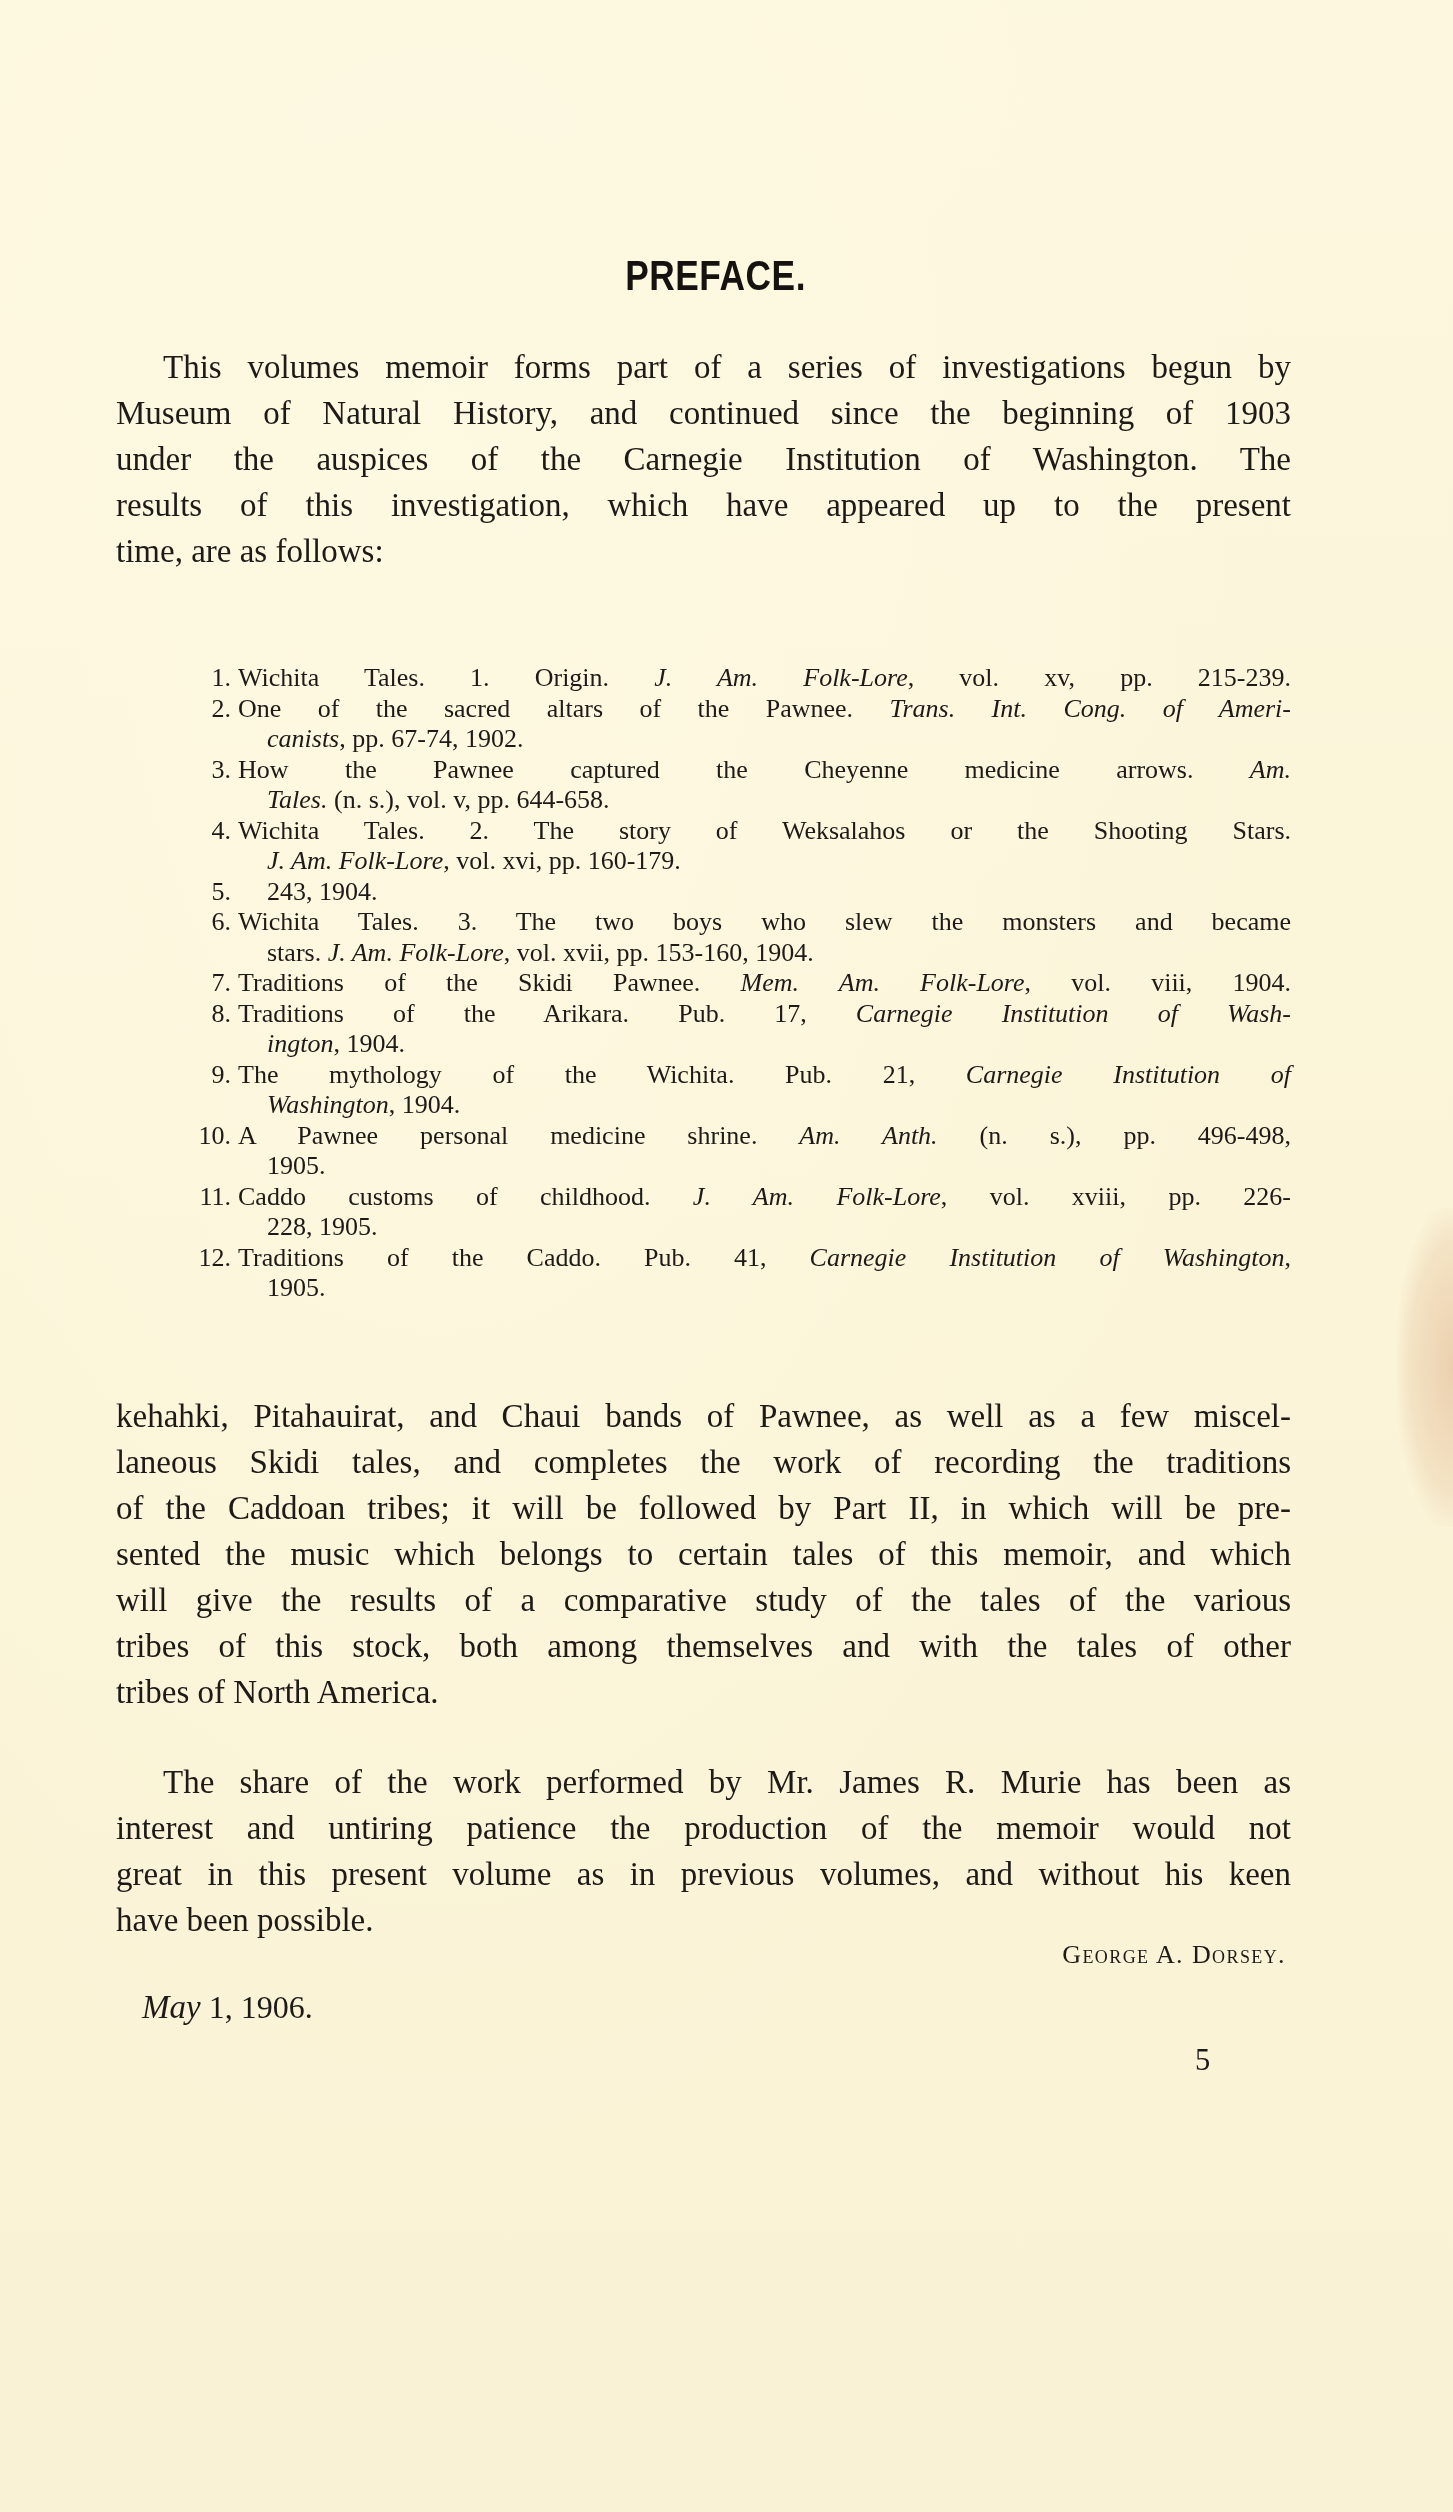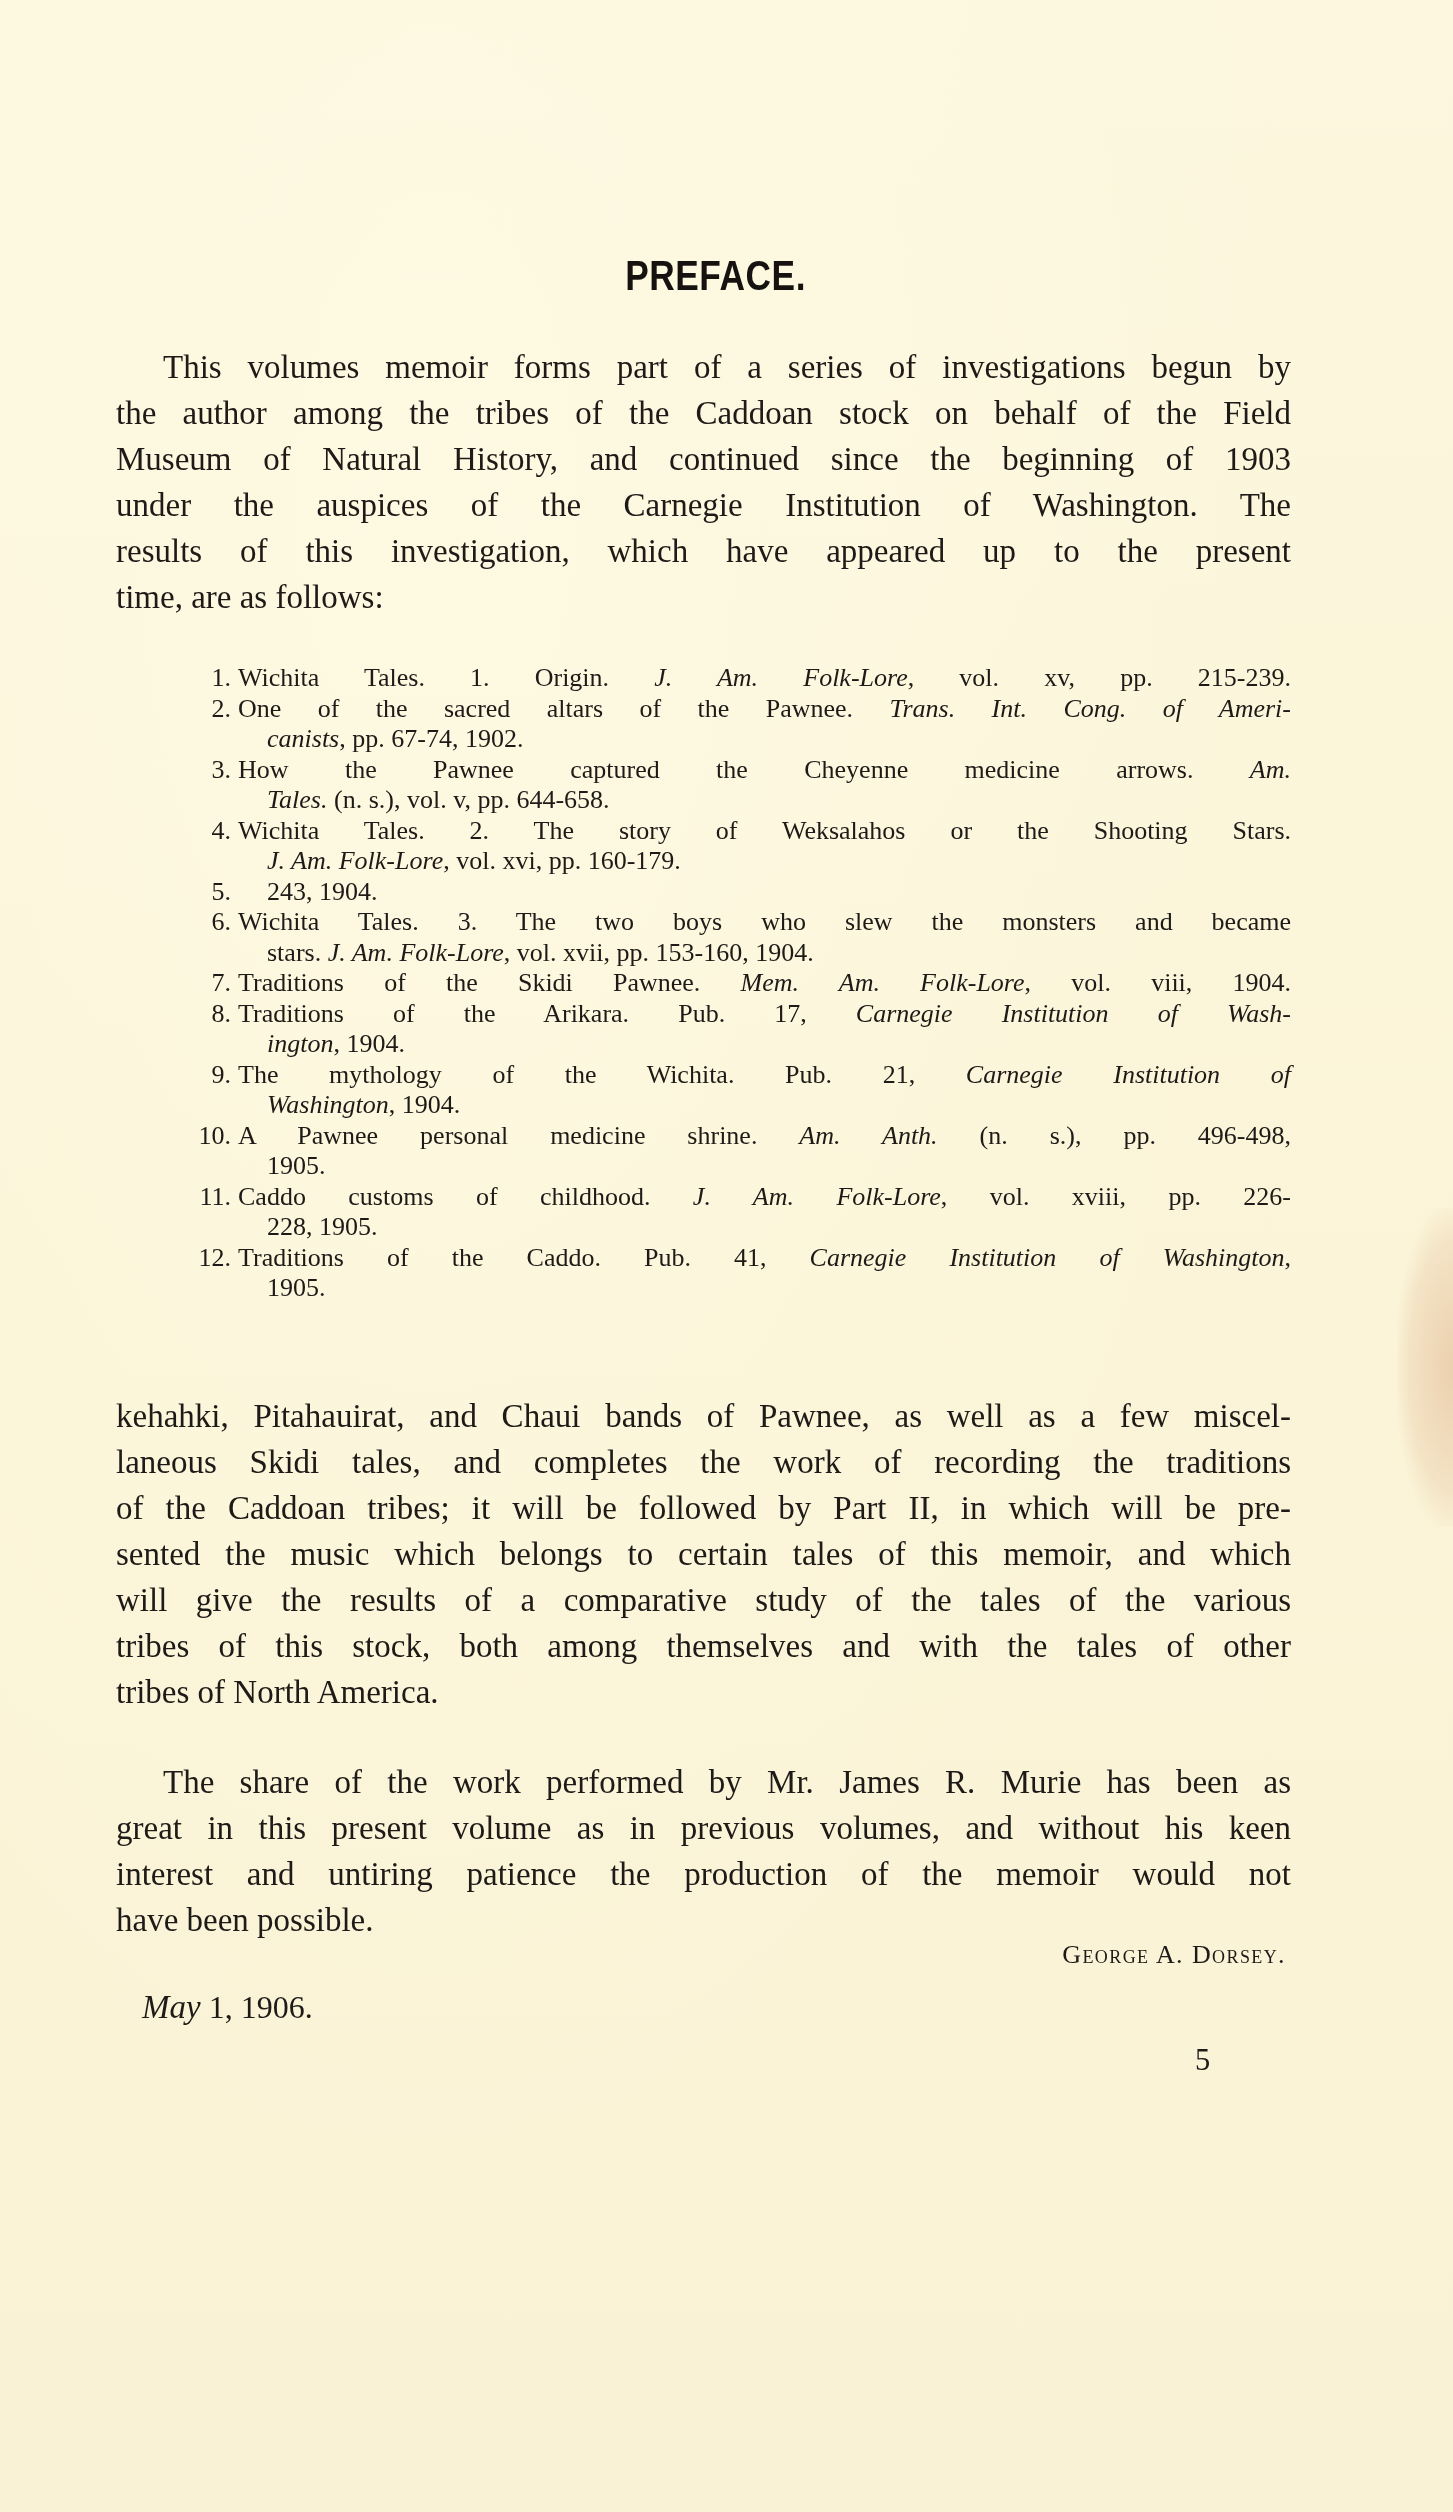--- a/index.html
+++ b/index.html
@@ -59,21 +59,20 @@
 </head>
 <body>
 
 <div class="page">
   <div class="stain"></div>
 
   <div class="title">PREFACE.</div>
 
   <div class="para" id="p1">
       <span class="ln" style="padding-left: 47px;">This volumes memoir forms part of a series of investigations begun by</span>
-      <span class="ln">the author among the tribes of the Caddoan stock on behalf of the Field</span>
       <span class="ln">Museum of Natural History, and continued since the beginning of 1903</span>
       <span class="ln">under the auspices of the Carnegie Institution of Washington.  The</span>
       <span class="ln">results of this investigation, which have appeared up to the present</span>
       <span class="ln last">time, are as follows:</span>
     </div>
 
   <div class="refs" id="refs">
       <div class="ref">
         <span class="num">1.</span>
         <span class="line single" style="text-align-last: justify;"><span>Wichita Tales.  1. Origin.  </span><i>J. Am. Folk-Lore</i><span>, vol. xv, pp. 215-239.</span></span>
@@ -138,22 +137,22 @@
       <span class="ln">laneous Skidi tales, and completes the work of recording the traditions</span>
       <span class="ln">of the Caddoan tribes; it will be followed by Part II, in which will be pre-</span>
       <span class="ln">sented the music which belongs to certain tales of this memoir, and which</span>
       <span class="ln">will give the results of a comparative study of the tales of the various</span>
       <span class="ln">tribes of this stock, both among themselves and with the tales of other</span>
       <span class="ln last">tribes of North America.</span>
     </div>
 
   <div class="para" id="p3">
       <span class="ln" style="padding-left: 47px;">The share of the work performed by Mr. James R. Murie has been as</span>
+      <span class="ln">interest and untiring patience the production of the memoir would not</span>
       <span class="ln">great in this present volume as in previous volumes, and without his keen</span>
-      <span class="ln">interest and untiring patience the production of the memoir would not</span>
       <span class="ln last">have been possible.</span>
     </div>
 
   <div class="sig">George A. Dorsey.</div>
 
   <div class="date">
     <i>May</i><span> 1, 1906.</span>
   </div>
 
   <div class="pagenum">5</div>

